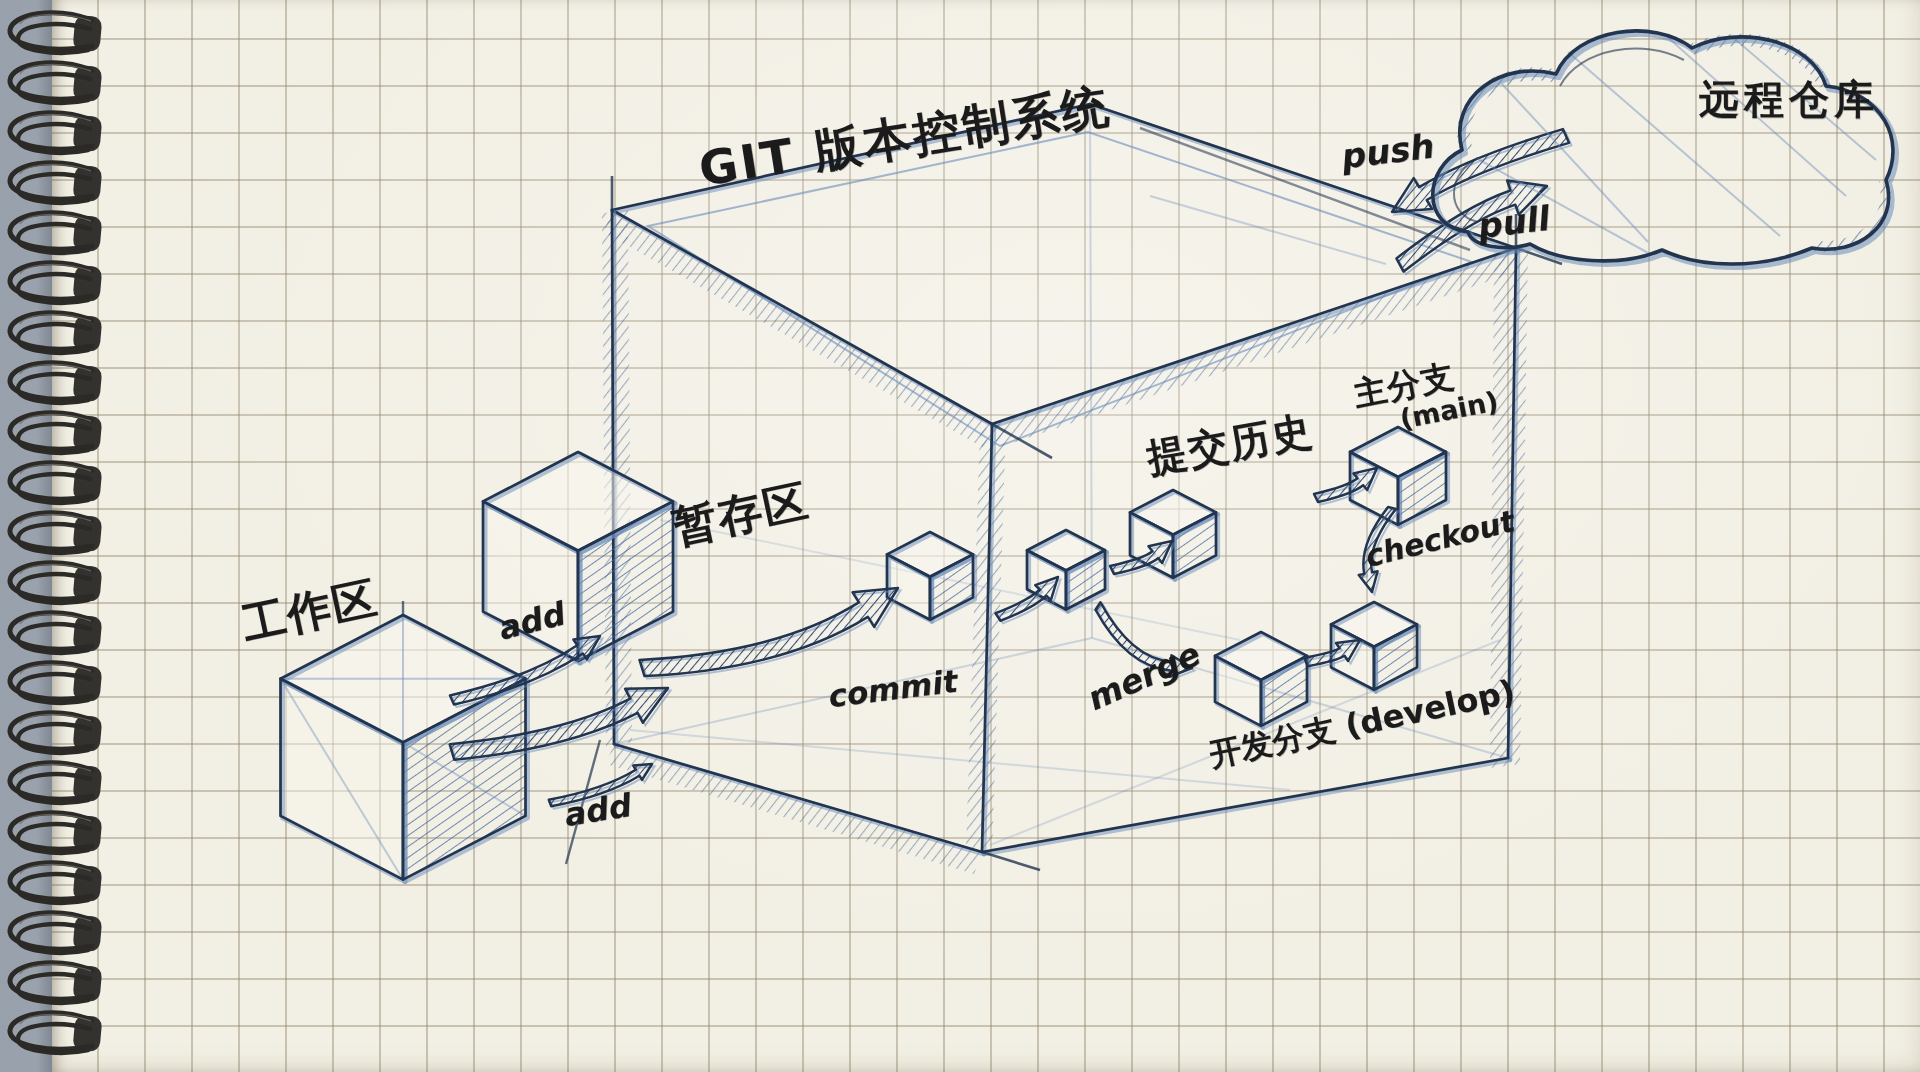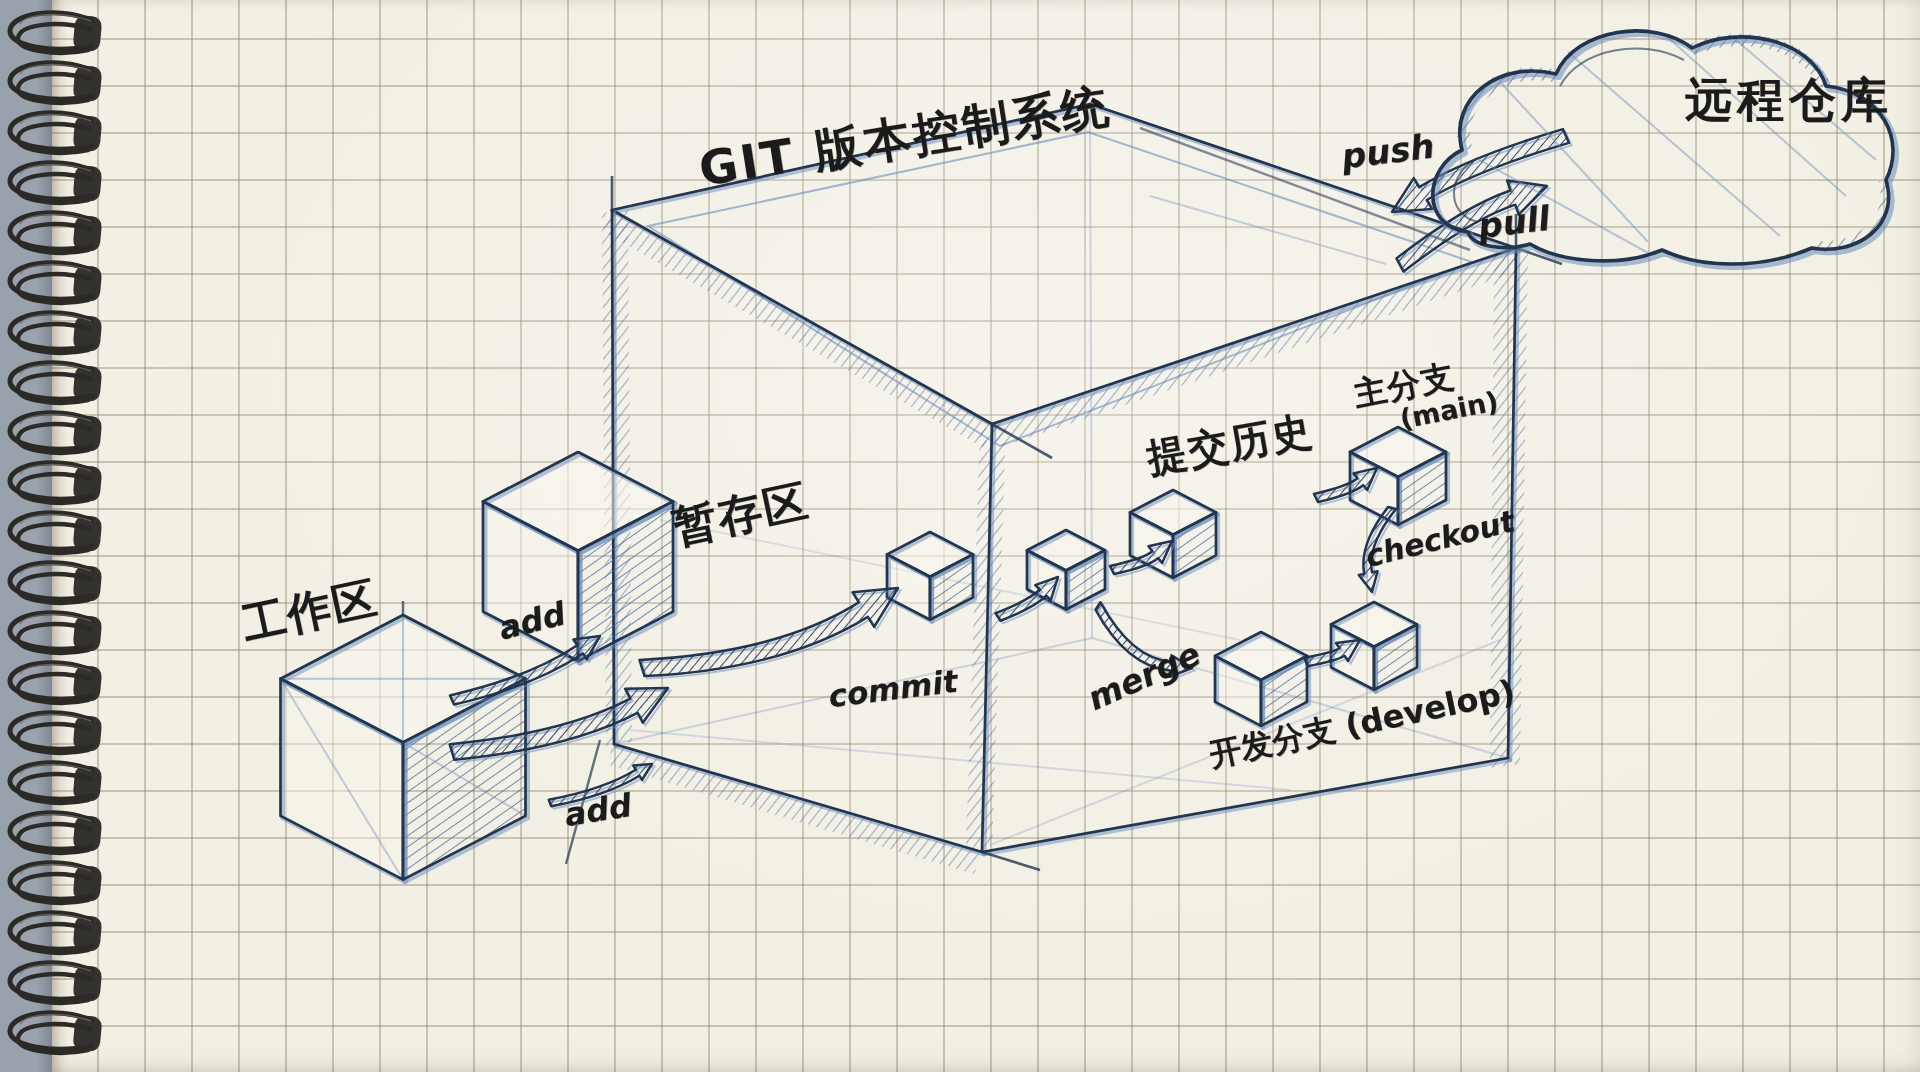--- a/index.html
+++ b/index.html
@@ -23,21 +23,21 @@
     box-shadow: inset 10px 0 16px -8px rgba(70,60,40,.45), inset -6px -8px 30px -14px rgba(120,105,70,.35);
   }
   svg#scene{position:absolute;left:0;top:0;pointer-events:none;}
   .labels div{
     position:absolute;color:#1b1b1b;white-space:nowrap;line-height:1;
     text-shadow:0.6px 0.6px 0 rgba(30,30,30,.35);
   }
   .cjk{font-weight:700;letter-spacing:2px;}
   .hand{font-style:italic;font-weight:600;}
   #lbl-title   {left:905px;top:137px;font-size:47px;transform:translate(-50%,-50%) rotate(-9deg);letter-spacing:3px;}
-  #lbl-remote  {left:1789px;top:99px;font-size:47px;transform:translate(-50%,-50%);letter-spacing:5px;}
+  #lbl-remote  {left:1789px;top:99px;font-size:40px;transform:translate(-50%,-50%);letter-spacing:5px;}
   #lbl-push    {left:1388px;top:151px;font-size:34px;transform:translate(-50%,-50%) rotate(-7deg);}
   #lbl-pull    {left:1514px;top:222px;font-size:34px;transform:translate(-50%,-50%) rotate(-7deg);}
   #lbl-working {left:310px;top:611px;font-size:44px;transform:translate(-50%,-50%) rotate(-12deg);}
   #lbl-add1    {left:532px;top:621px;font-size:32px;transform:translate(-50%,-50%) rotate(-14deg);}
   #lbl-staging {left:741px;top:514px;font-size:44px;transform:translate(-50%,-50%) rotate(-12deg);}
   #lbl-add2    {left:598px;top:810px;font-size:32px;transform:translate(-50%,-50%) rotate(-9deg);}
   #lbl-commit  {left:893px;top:689px;font-size:31px;transform:translate(-50%,-50%) rotate(-7deg);}
   #lbl-history {left:1230px;top:444px;font-size:40px;transform:translate(-50%,-50%) rotate(-10deg);}
   #lbl-main    {left:1404px;top:385px;font-size:33px;transform:translate(-50%,-50%) rotate(-11deg);letter-spacing:1px;}
   #lbl-main-en {left:1449px;top:410px;font-size:27px;font-weight:600;transform:translate(-50%,-50%) rotate(-11deg);}

